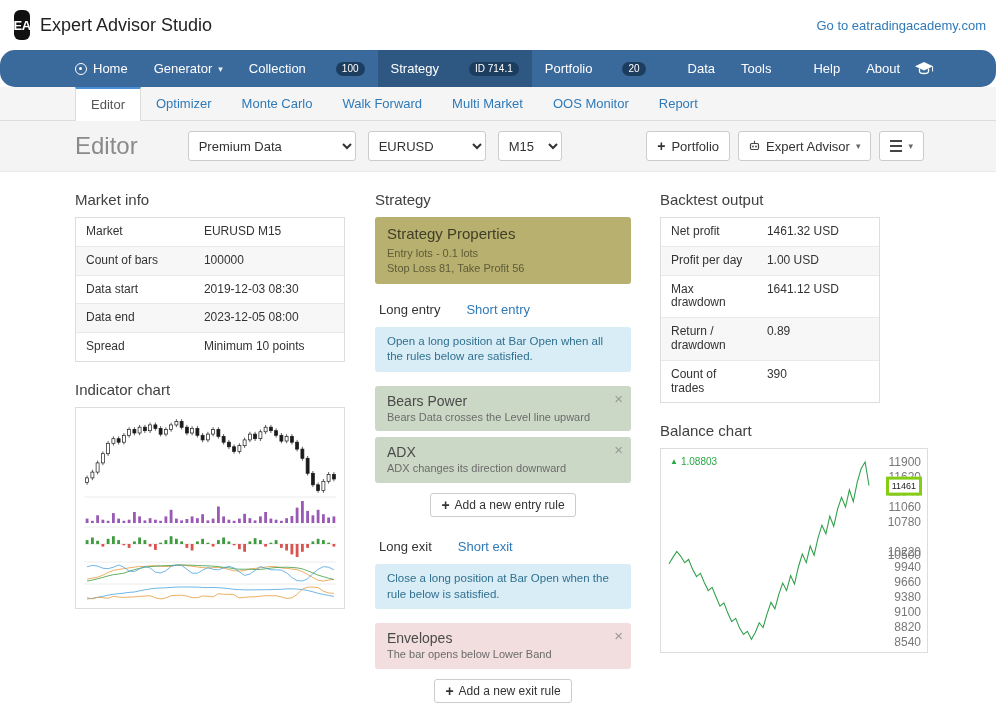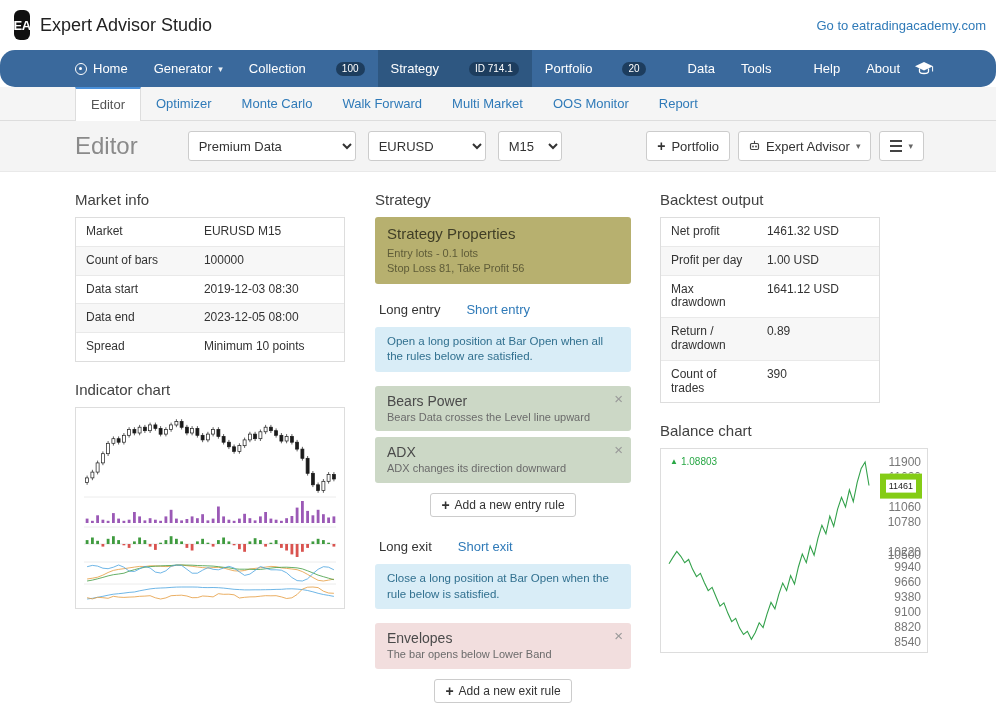--- a/index.html
+++ b/index.html
@@ -67,21 +67,21 @@
   .tcell.value{flex:1;}
 
   
   .chart-box{border:1px solid #ddd;background:#fff;position:relative;}
   .indicator-box{width:270px;height:202px;padding:8px;}
   .balance-box{width:268px;height:205px;}
   #balance-svg{position:absolute;left:2px;top:0;}
   .ticker{position:absolute;left:9px;top:7px;font-size:10px;color:var(--ticker-green);z-index:2;display:flex;gap:3px;align-items:center;}
   .ticker .tri{font-size:8px;}
   .axis-label{position:absolute;right:6px;font-size:12px;color:#777;transform:translateY(-50%);z-index:1;line-height:1;}
-  .current-box{position:absolute;right:5px;font-size:9px;color:#222;border:6px solid #84cc16;background:#fff;padding:1px 3px;transform:translateY(-50%);z-index:2;line-height:1.2;}
+  .current-box{position:absolute;right:5px;font-size:9px;color:#222;border:3px solid #84cc16;background:#fff;padding:1px 3px;transform:translateY(-50%);z-index:2;line-height:1.2;}
 
   
   .card{border-radius:3px;padding:8px 12px;}
   .properties{background:var(--properties-bg);cursor:pointer;}
   .prop-title{font-size:15px;color:var(--properties-title);margin-bottom:4px;}
   .prop-line{font-size:11px;color:var(--properties-text);line-height:1.35;}
   .rule-tabs{margin:18px 0 10px;padding-left:4px;display:flex;gap:26px;}
   .rule-tab{font-size:13px;color:#333;cursor:pointer;}
   .rule-tab.link{color:var(--link);}
   .info-box{background:var(--info-bg);color:var(--info-text);font-size:11.5px;padding:7px 12px;border-radius:3px;line-height:1.35;}

